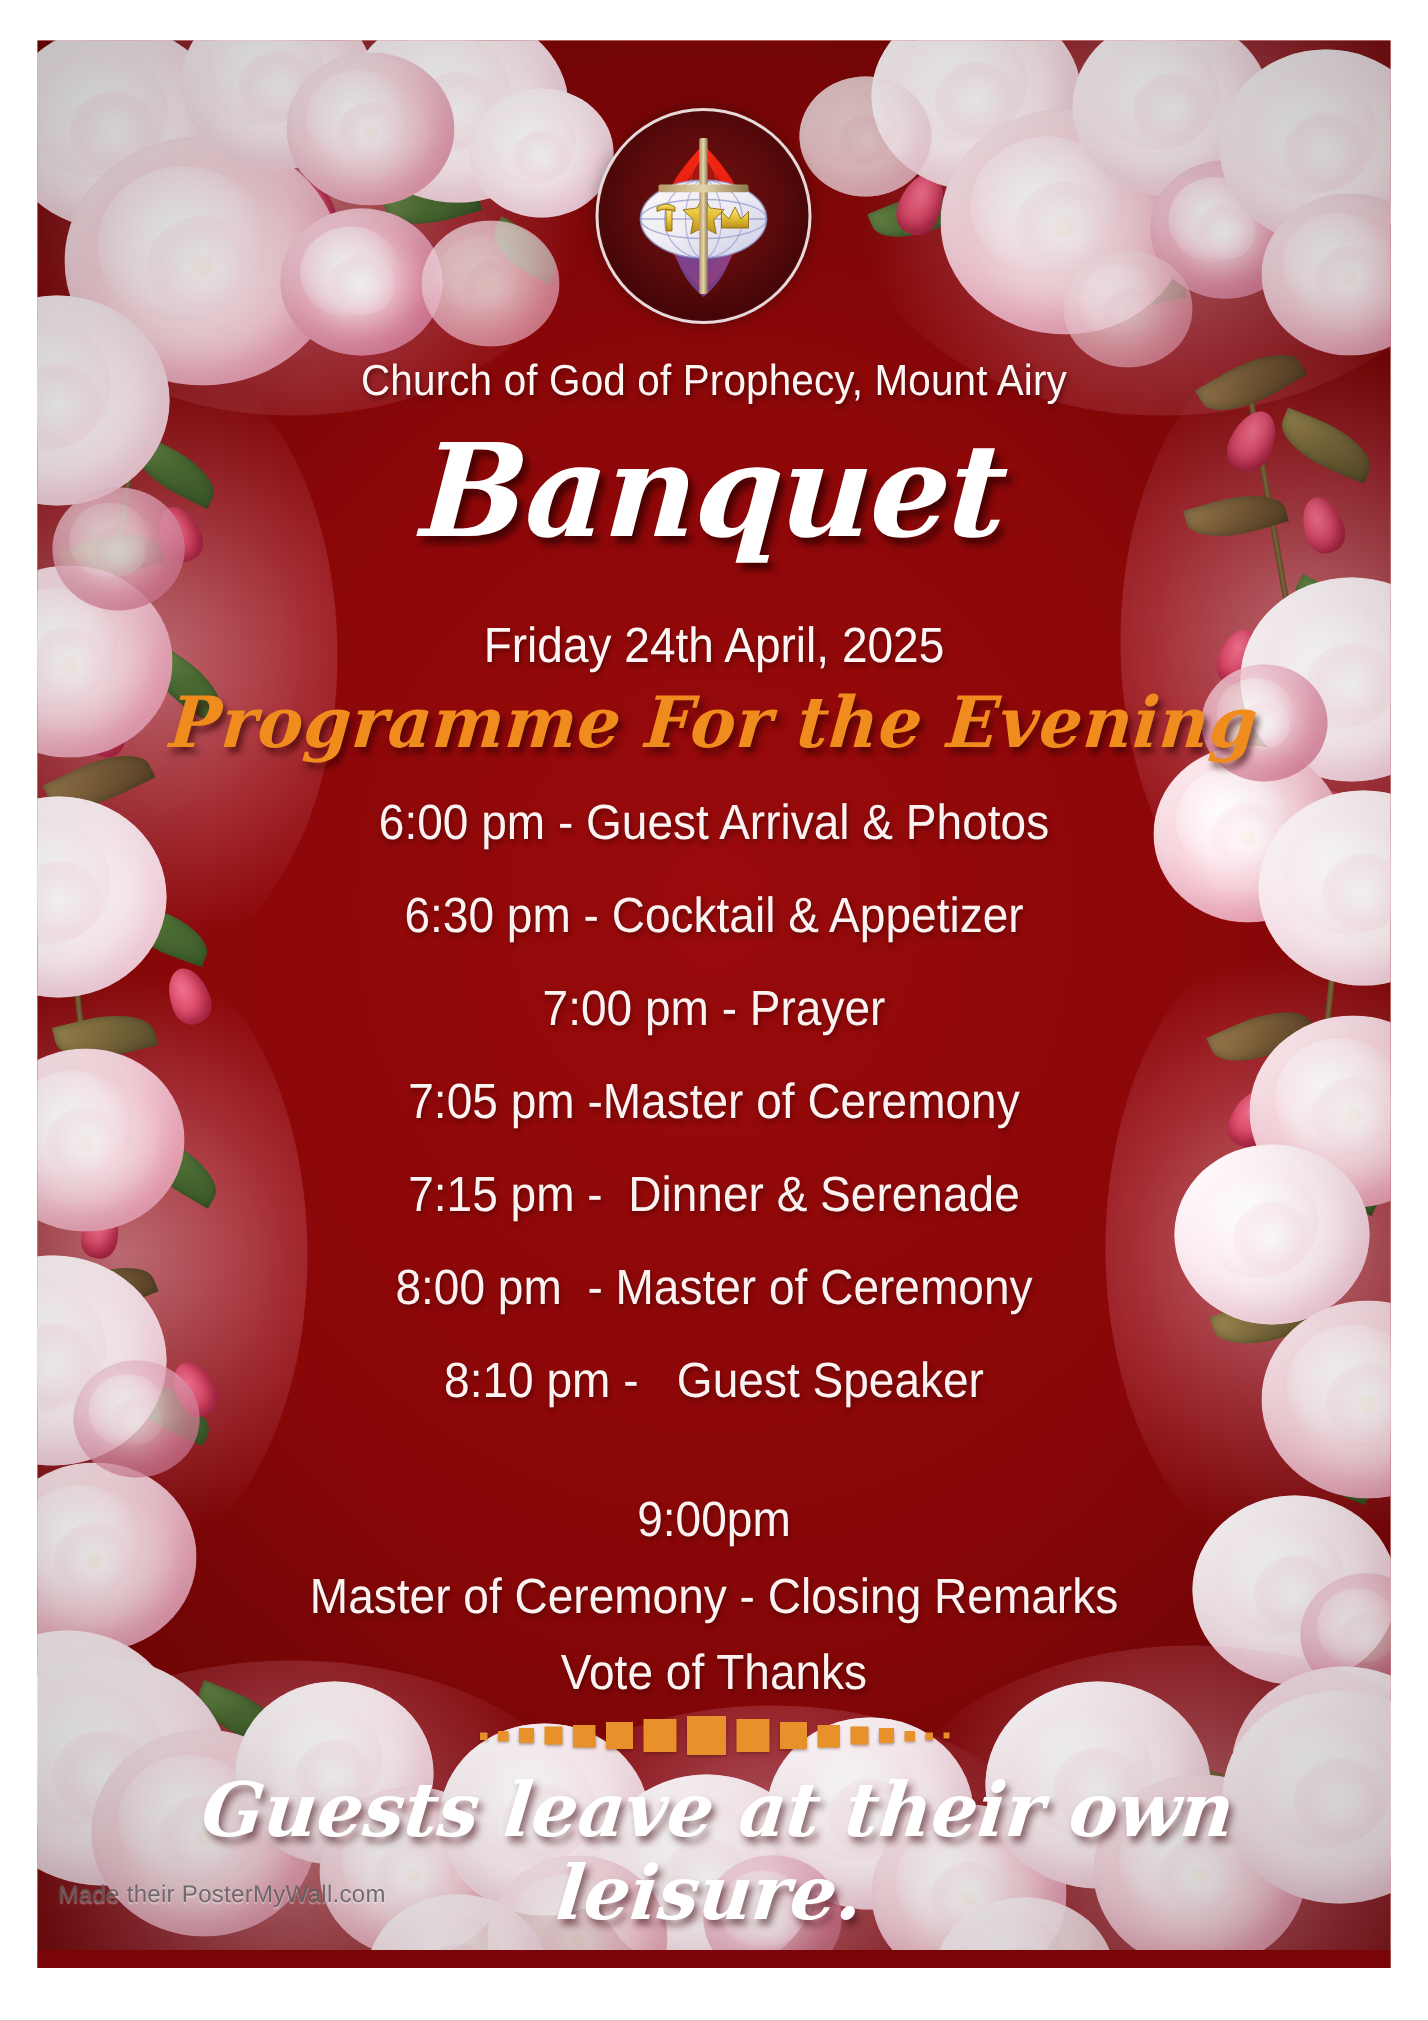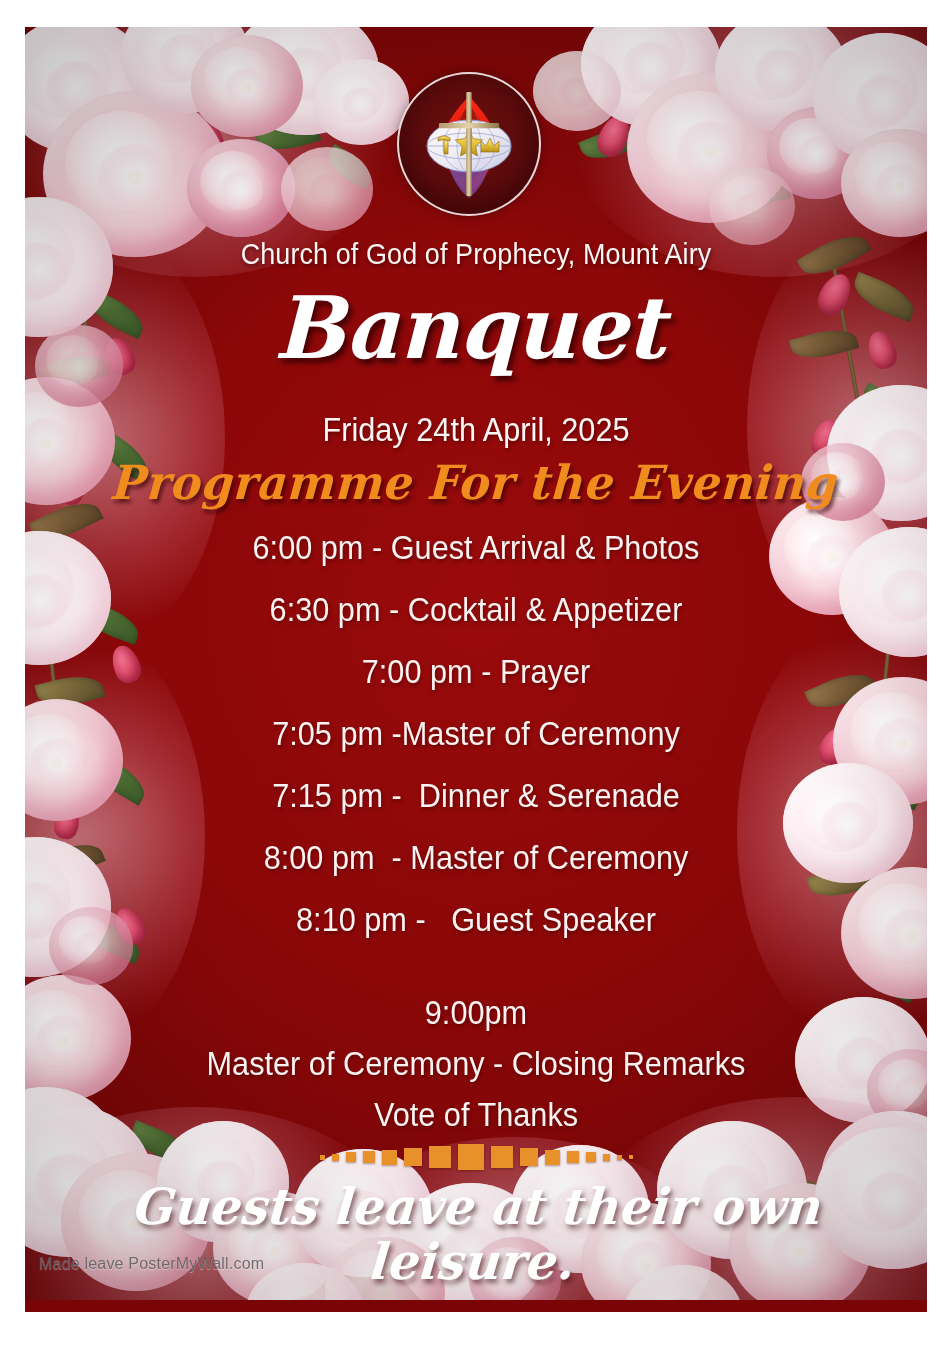--- a/index.html
+++ b/index.html
@@ -563,18 +563,18 @@
           <span style="width: 12px; height: 12px;"></span>
           <span style="width: 10px; height: 10px;"></span>
           <span style="width: 7px; height: 7px;"></span>
           <span style="width: 5px; height: 5px;"></span>
           <span style="width: 4px; height: 4px;"></span>
         </div>
 
       <div class="leisure">Guests leave at their own leisure.</div>
     </div>
 
-    <div class="watermark">Made leave PosterMyWall.com</div>
+    <div class="watermark">Made their PosterMyWall.com</div>
 
     <div class="bottom-bar"></div>
 
   </div>
 </div>
 
 </body></html>

